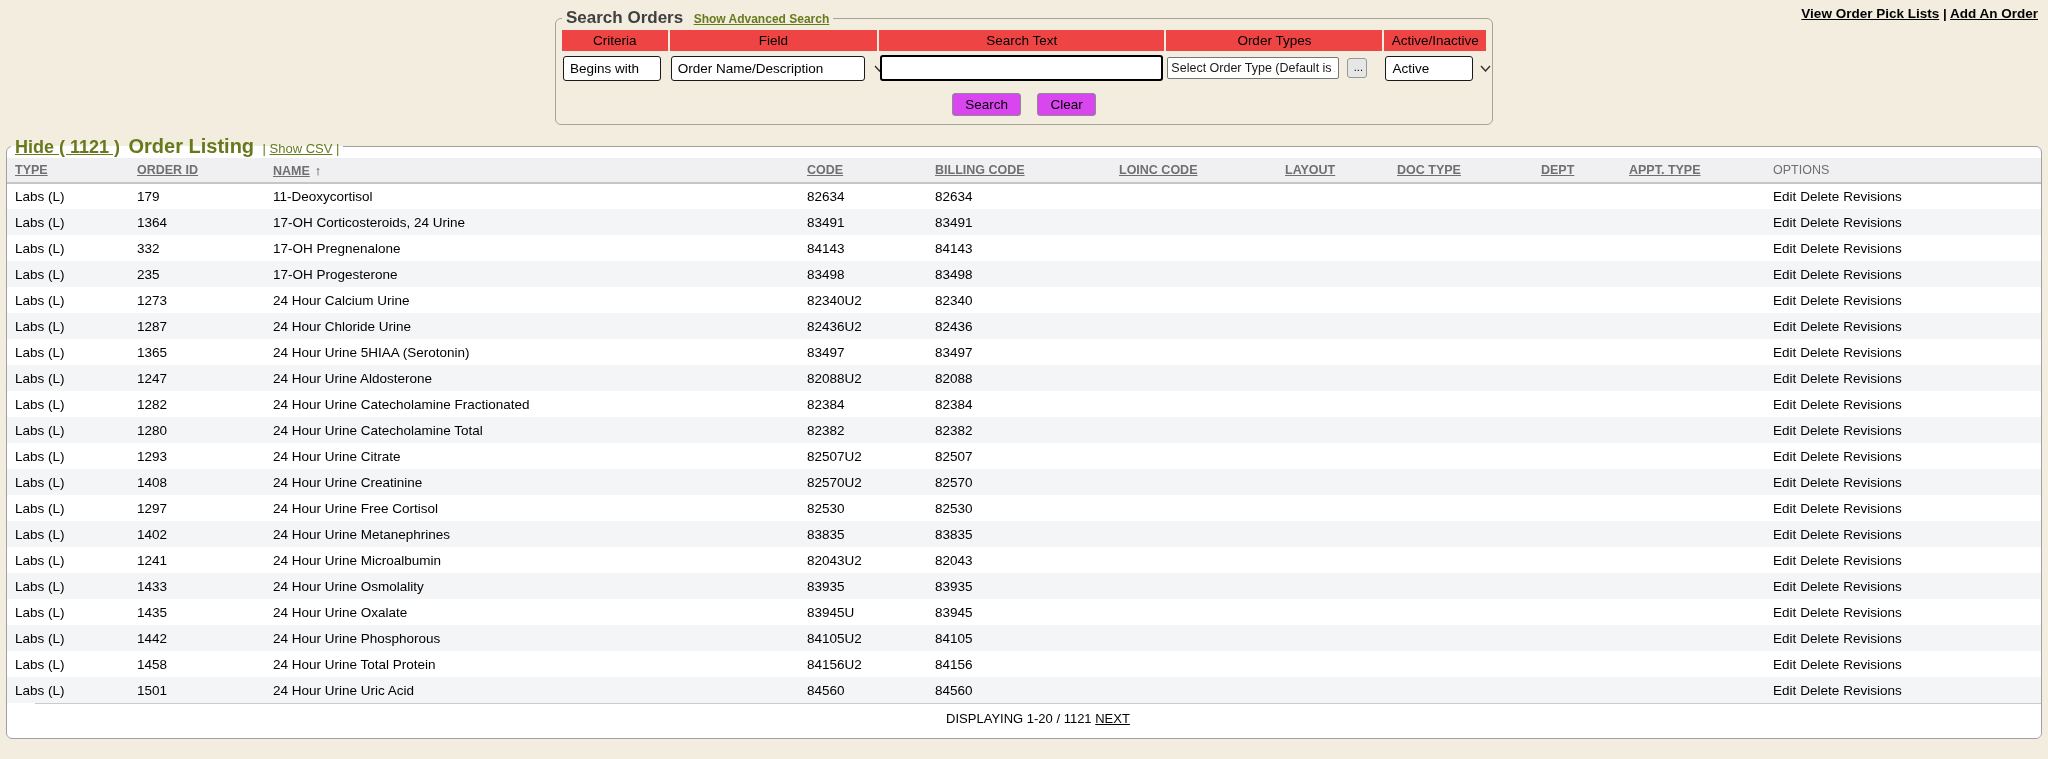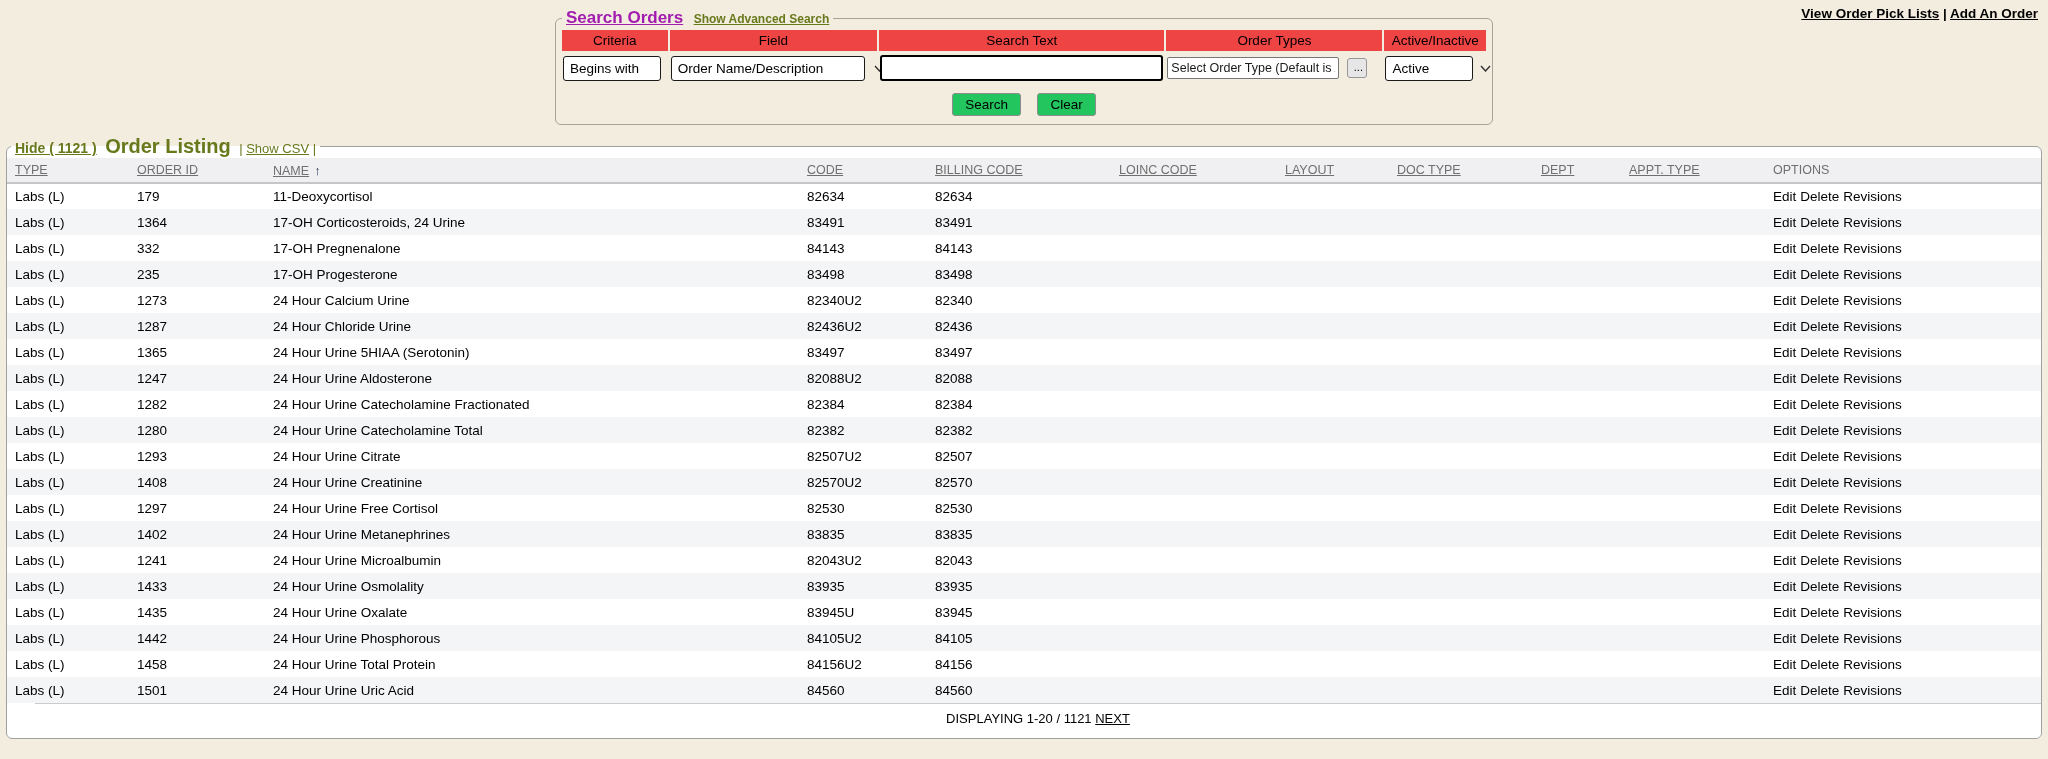--- a/index.html
+++ b/index.html
@@ -24,21 +24,21 @@
   fieldset {
     border:1px solid #A8A396; border-radius:6px;
   }
   .search-fieldset {
     width:938px; margin:8px auto 0 auto; padding:0 4px 8px 4px;
     position:relative;
   }
   .search-fieldset legend {
     margin-left:2px; padding:0 4px; white-space:nowrap;
   }
-  .search-title { font-size:17px; font-weight:bold; color:#a21caf;text-decoration:underline; }
+  .search-title { font-size:17px; font-weight:bold; color:#404040; }
   .adv-link { font-size:12px; font-weight:bold; color:#68791C; text-decoration:underline; margin-left:6px; cursor:pointer; }
 
   table.search-table { border-collapse:separate; border-spacing:2px; width:100%; }
   table.search-table th {
     background:#ef4444; font-weight:normal; font-size:13.5px;
     text-align:center; padding:2px 2px; height:21px;
   }
   table.search-table td { background:transparent; padding:2px 1px; vertical-align:middle; }
 
   .fake-select {
@@ -57,47 +57,47 @@
     font-family:"Liberation Sans", sans-serif;
   }
   .browse-btn {
     width:20px; height:20px; font-size:11px; line-height:1;
     background:#E6E6E6; border:1px solid #979797; border-radius:3px;
     margin-left:3px; vertical-align:middle; cursor:pointer;
   }
   .btn-row { text-align:center; margin-top:8px; }
   .push-btn {
     font-size:13.5px; padding:3px 12px; margin:0 6px;
-    background:#22c55e; border:1px solid #8C8C8C; border-radius:3px;
+    background:#d946ef; border:1px solid #8C8C8C; border-radius:3px;
     font-family:"Liberation Sans", sans-serif; cursor:pointer; color:#000;
   }
 
   
   .listing-fieldset {
     margin:10px 6px 0 6px; padding:0; background:#fff;
     border:1px solid #A0A0A0; border-radius:6px;
   }
   .listing-fieldset legend {
     margin-left:4px; padding:0 4px; background:transparent; white-space:nowrap;
   }
-  .hide-link { font-size:14px; font-weight:bold; color:#68791C; text-decoration:underline; cursor:pointer; }
+  .hide-link { font-size:18px; font-weight:bold; color:#68791C; text-decoration:underline; cursor:pointer; }
   .listing-title { font-size:20px; font-weight:bold; color:#68791C; margin:0 4px; }
   .csv-wrap { font-size:13px; color:#68791C; }
   .csv-link { color:#68791C; text-decoration:underline; cursor:pointer; }
 
   table.listing-table {
     width:100%; border-collapse:collapse; table-layout:fixed;
     font-size:13.5px;
   }
   table.listing-table th {
     background:#F0F0F2; border-bottom:2px solid #C6C6C6;
     height:25px; text-align:left; padding:0 0 0 8px;
     font-size:12.5px; font-weight:normal; color:#6F6F6F; white-space:nowrap;
   }
-  th .hdr-link { color:#6F6F6F; text-decoration:underline; cursor:pointer; }
+  th .hdr-link { color:#6F6F6F; text-decoration:underline; cursor:pointer;font-weight:bold; }
   th .hdr-plain { color:#6F6F6F; text-decoration:none; }
   .sort-icon { color:#1d2b45; font-weight:bold; font-size:13px; margin-left:5px; text-decoration:none; display:inline-block; }
   table.listing-table td {
     height:26px; padding:0 0 0 8px; white-space:nowrap; overflow:hidden;
   }
   table.listing-table tbody tr:nth-child(even) { background:#F4F5F7; }
   .opt-link { color:#000; text-decoration:none; cursor:pointer; margin-right:4px; }
 
   .listing-footer {
     border-top:1px solid #CBCBCB; text-align:center;

